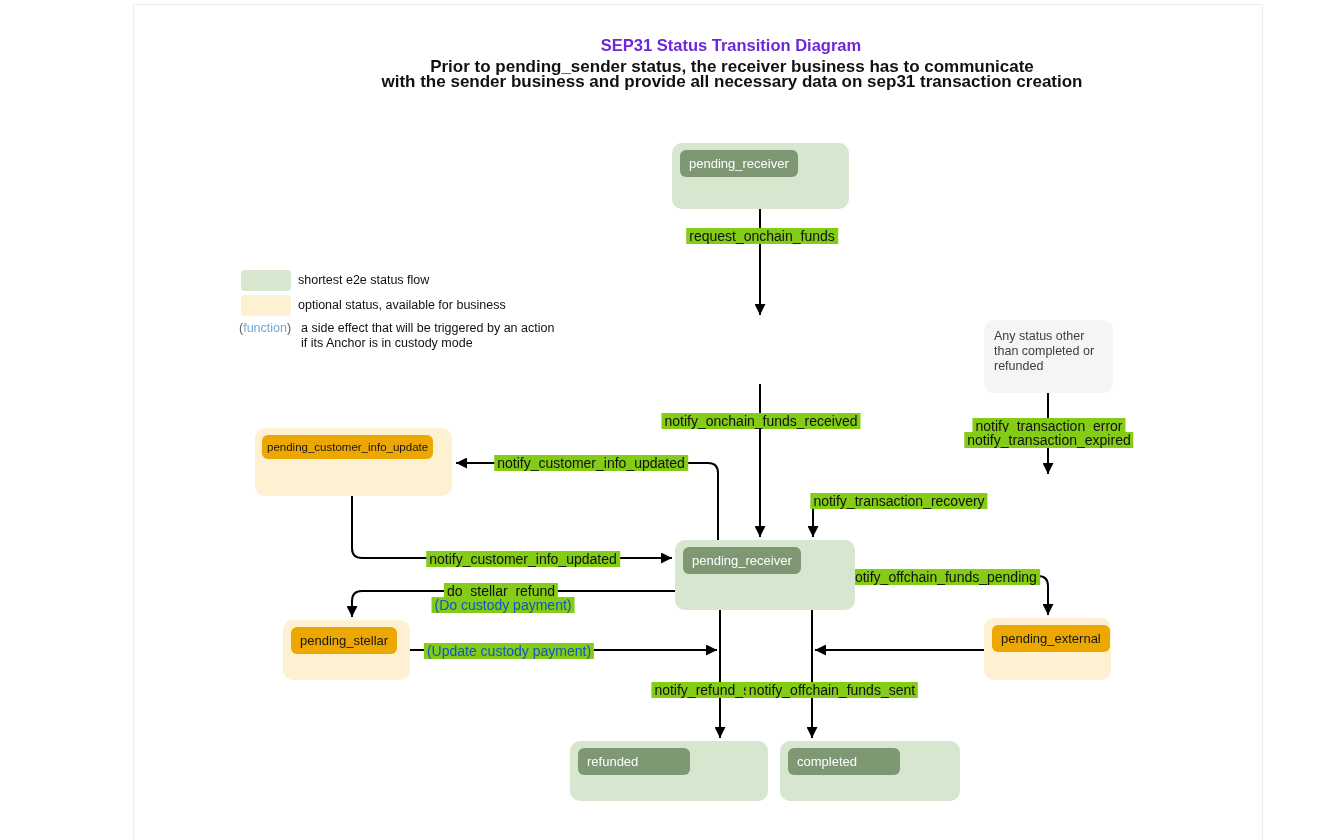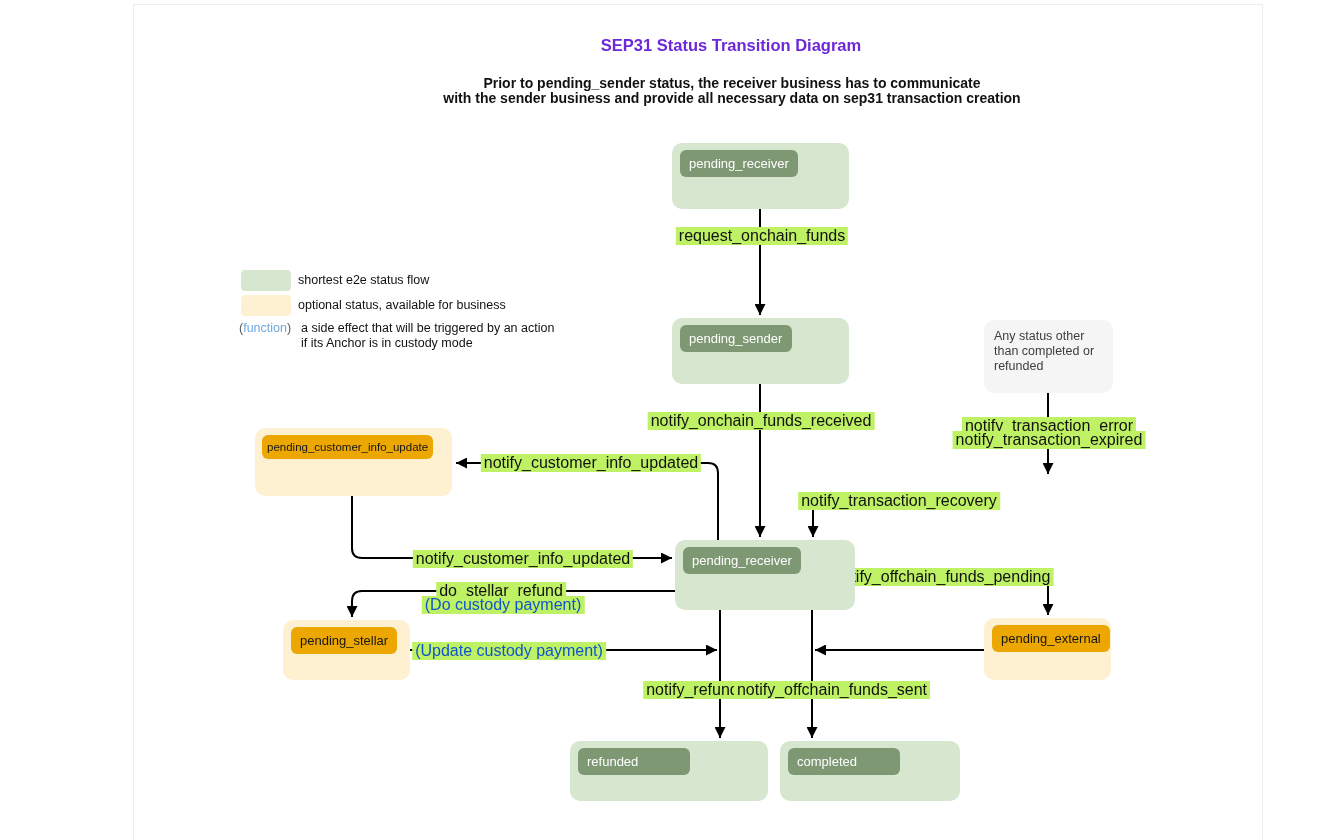--- a/index.html
+++ b/index.html
@@ -10,42 +10,42 @@
   .page{
     position:absolute;left:133px;top:4px;width:1128px;height:836px;
     border-left:1px solid #ececec;border-right:1px solid #ececec;border-top:1px solid #ececec;
     background:#ffffff;
   }
   .title{
     position:absolute;left:731px;top:36px;transform:translateX(-50%);
     font-size:16.5px;font-weight:bold;white-space:nowrap;color:#6d28d9;
   }
   .subtitle{
-    position:absolute;left:732px;top:76px;transform:translateX(-50%);
-    font-size:14px;font-weight:bold;text-align:center;line-height:15px;color:#111;white-space:nowrap;
+    position:absolute;left:732px;top:59px;transform:translateX(-50%);
+    font-size:17px;font-weight:bold;text-align:center;line-height:15px;color:#111;white-space:nowrap;
   }
   .node{position:absolute;border-radius:10px;}
   .green-outer{background:#d6e6cf;}
   .cream-outer{background:#fdf1d2;}
   .pink-outer{background:#f8cecc;}
   .pill{
     position:absolute;left:8px;top:7px;display:inline-block;
     border-radius:6px;padding:6px 9px;font-size:13px;white-space:nowrap;min-width:94px;
   }
   .green-inner{background:#7d9873;color:#ffffff;}
   .orange-inner{background:#eda702;color:#161616;}
   .red-inner{background:#e31212;color:#ffffff;min-width:0;}
   .tight{font-size:11.5px;padding:6px 5px;left:7px;min-width:0;}
   .gray-box{
     position:absolute;background:#f5f5f5;border-radius:10px;color:#3d3d3d;
     font-size:12.5px;padding:9px 10px 0 10px;line-height:15px;
   }
   .edge-label{
     position:absolute;transform:translate(-50%,-50%);
-    background:#bef264;padding:0 3px;font-size:16px;white-space:nowrap;color:#111;
+    background:#84cc16;padding:0 3px;font-size:14px;white-space:nowrap;color:#111;
   }
   .blue-label{color:#1155cc;}
   .legend-swatch{position:absolute;width:50px;height:21px;border-radius:4px;}
   .legend-text{position:absolute;font-size:12.5px;white-space:nowrap;color:#111;}
   .fn-paren{color:#595959;}
   .fn-word{color:#6fa8dc;text-align:right;}
   svg.edges{position:absolute;left:0;top:0;}
   svg.edges path{stroke:#000000;stroke-width:2;fill:none;}
 </style>
 </head>
@@ -91,23 +91,20 @@
   <div class="edge-label blue-label" style="left:503px;top:605px">(Do custody payment)</div>
   <div class="edge-label blue-label" style="left:509px;top:651px">(Update custody payment)</div>
   <div class="edge-label" style="left:712px;top:690px">notify_refund_sent</div>
   <div class="edge-label" style="left:832px;top:690px">notify_offchain_funds_sent</div>
   <div class="edge-label" style="left:942px;top:577px">notify_offchain_funds_pending</div>
 
   <div class="node green-outer" style="left:672px;top:143px;width:177px;height:66px">
     <span class="pill green-inner">pending_receiver</span>
   </div>
 
-  <div class="node green-outer" style="left:672px;top:318px;width:177px;height:66px">
-    <span class="pill green-inner">pending_sender</span>
-  </div>
 
   <div class="gray-box" style="left:984px;top:320px;width:109px;height:64px">Any status other than completed or refunded</div>
 
 
   <div class="node cream-outer" style="left:255px;top:428px;width:197px;height:68px">
     <span class="pill orange-inner tight">pending_customer_info_update</span>
   </div>
 
   <div class="node green-outer" style="left:675px;top:540px;width:180px;height:70px">
     <span class="pill green-inner">pending_receiver</span>

